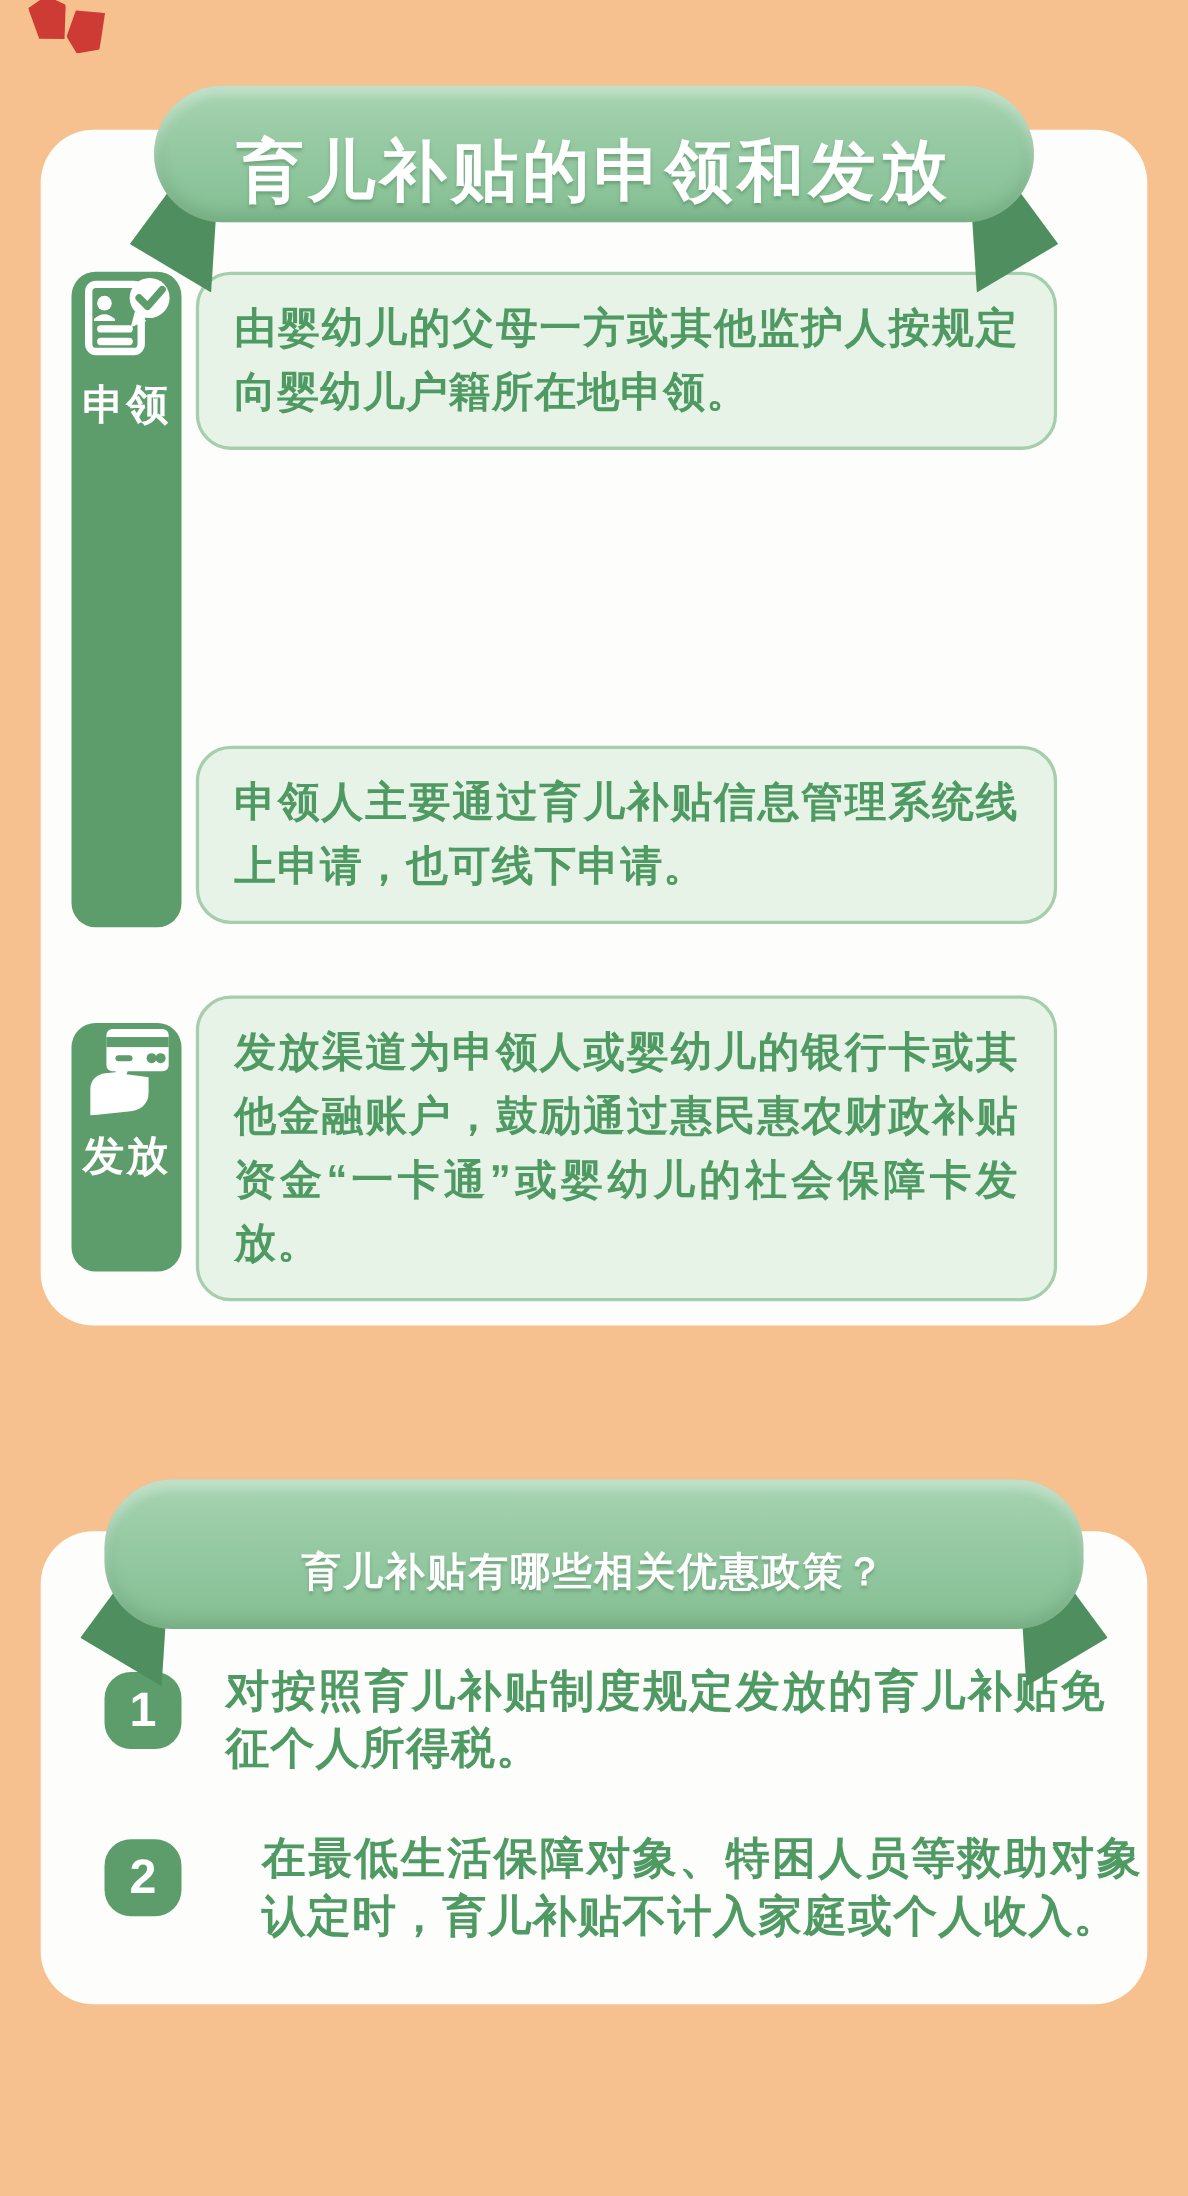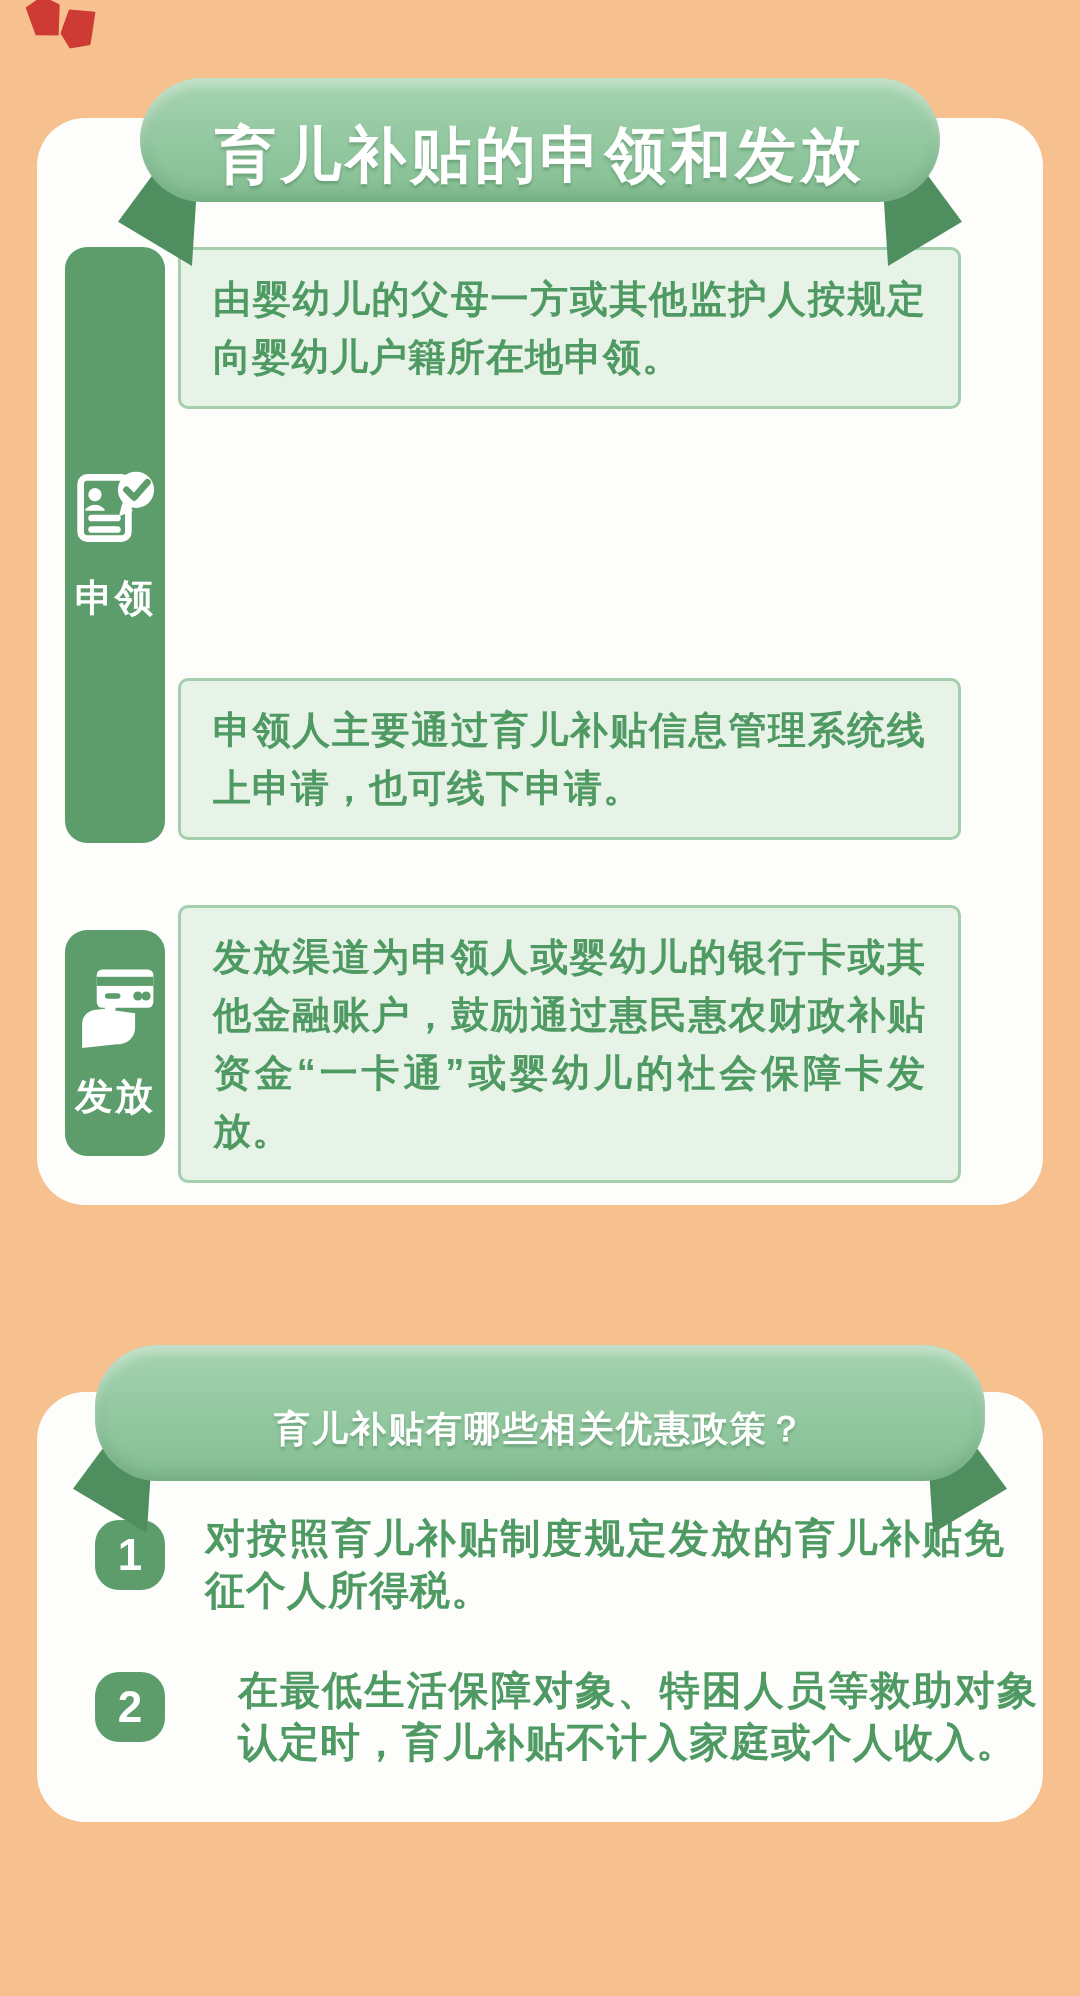--- a/index.html
+++ b/index.html
@@ -45,32 +45,32 @@
     white-space:nowrap;
     margin-top:32px;
   }
   .banner1 .banner-text{font-size:61px;}
   .banner2 .banner-text{font-size:36px;letter-spacing:2px;}
 
   
   .side{
     position:absolute;left:28px;width:100px;
     background:#5C9D6B;border-radius:22px;
-    display:flex;flex-direction:column;align-items:center;justify-content:center;
-    gap:23px;
+    display:flex;flex-direction:column;align-items:center;justify-content:flex-start;
+    gap:12px;
   }
   .side1{top:129px;height:596px;}
   .side2{top:812px;height:226px;}
   .side-label{color:#fff;font-size:38px;font-weight:800;letter-spacing:2px;}
   .side-icon{line-height:0;}
 
   
   .box{
     position:absolute;left:141px;width:783px;
-    background:#E8F3E8;border:3px solid #A5CEAC;border-radius:10px;
+    background:#E8F3E8;border:3px solid #A5CEAC;border-radius:32px;
     box-sizing:border-box;
     padding:20px 32px;
   }
   .box p{
     margin:0;color:#4F9A63;font-size:38px;line-height:58px;
     font-weight:700;letter-spacing:1px;text-align:justify;
   }
   .box.b1{top:129px;}
   .box.b2{top:320px;}
   .box.b3{top:560px;}

